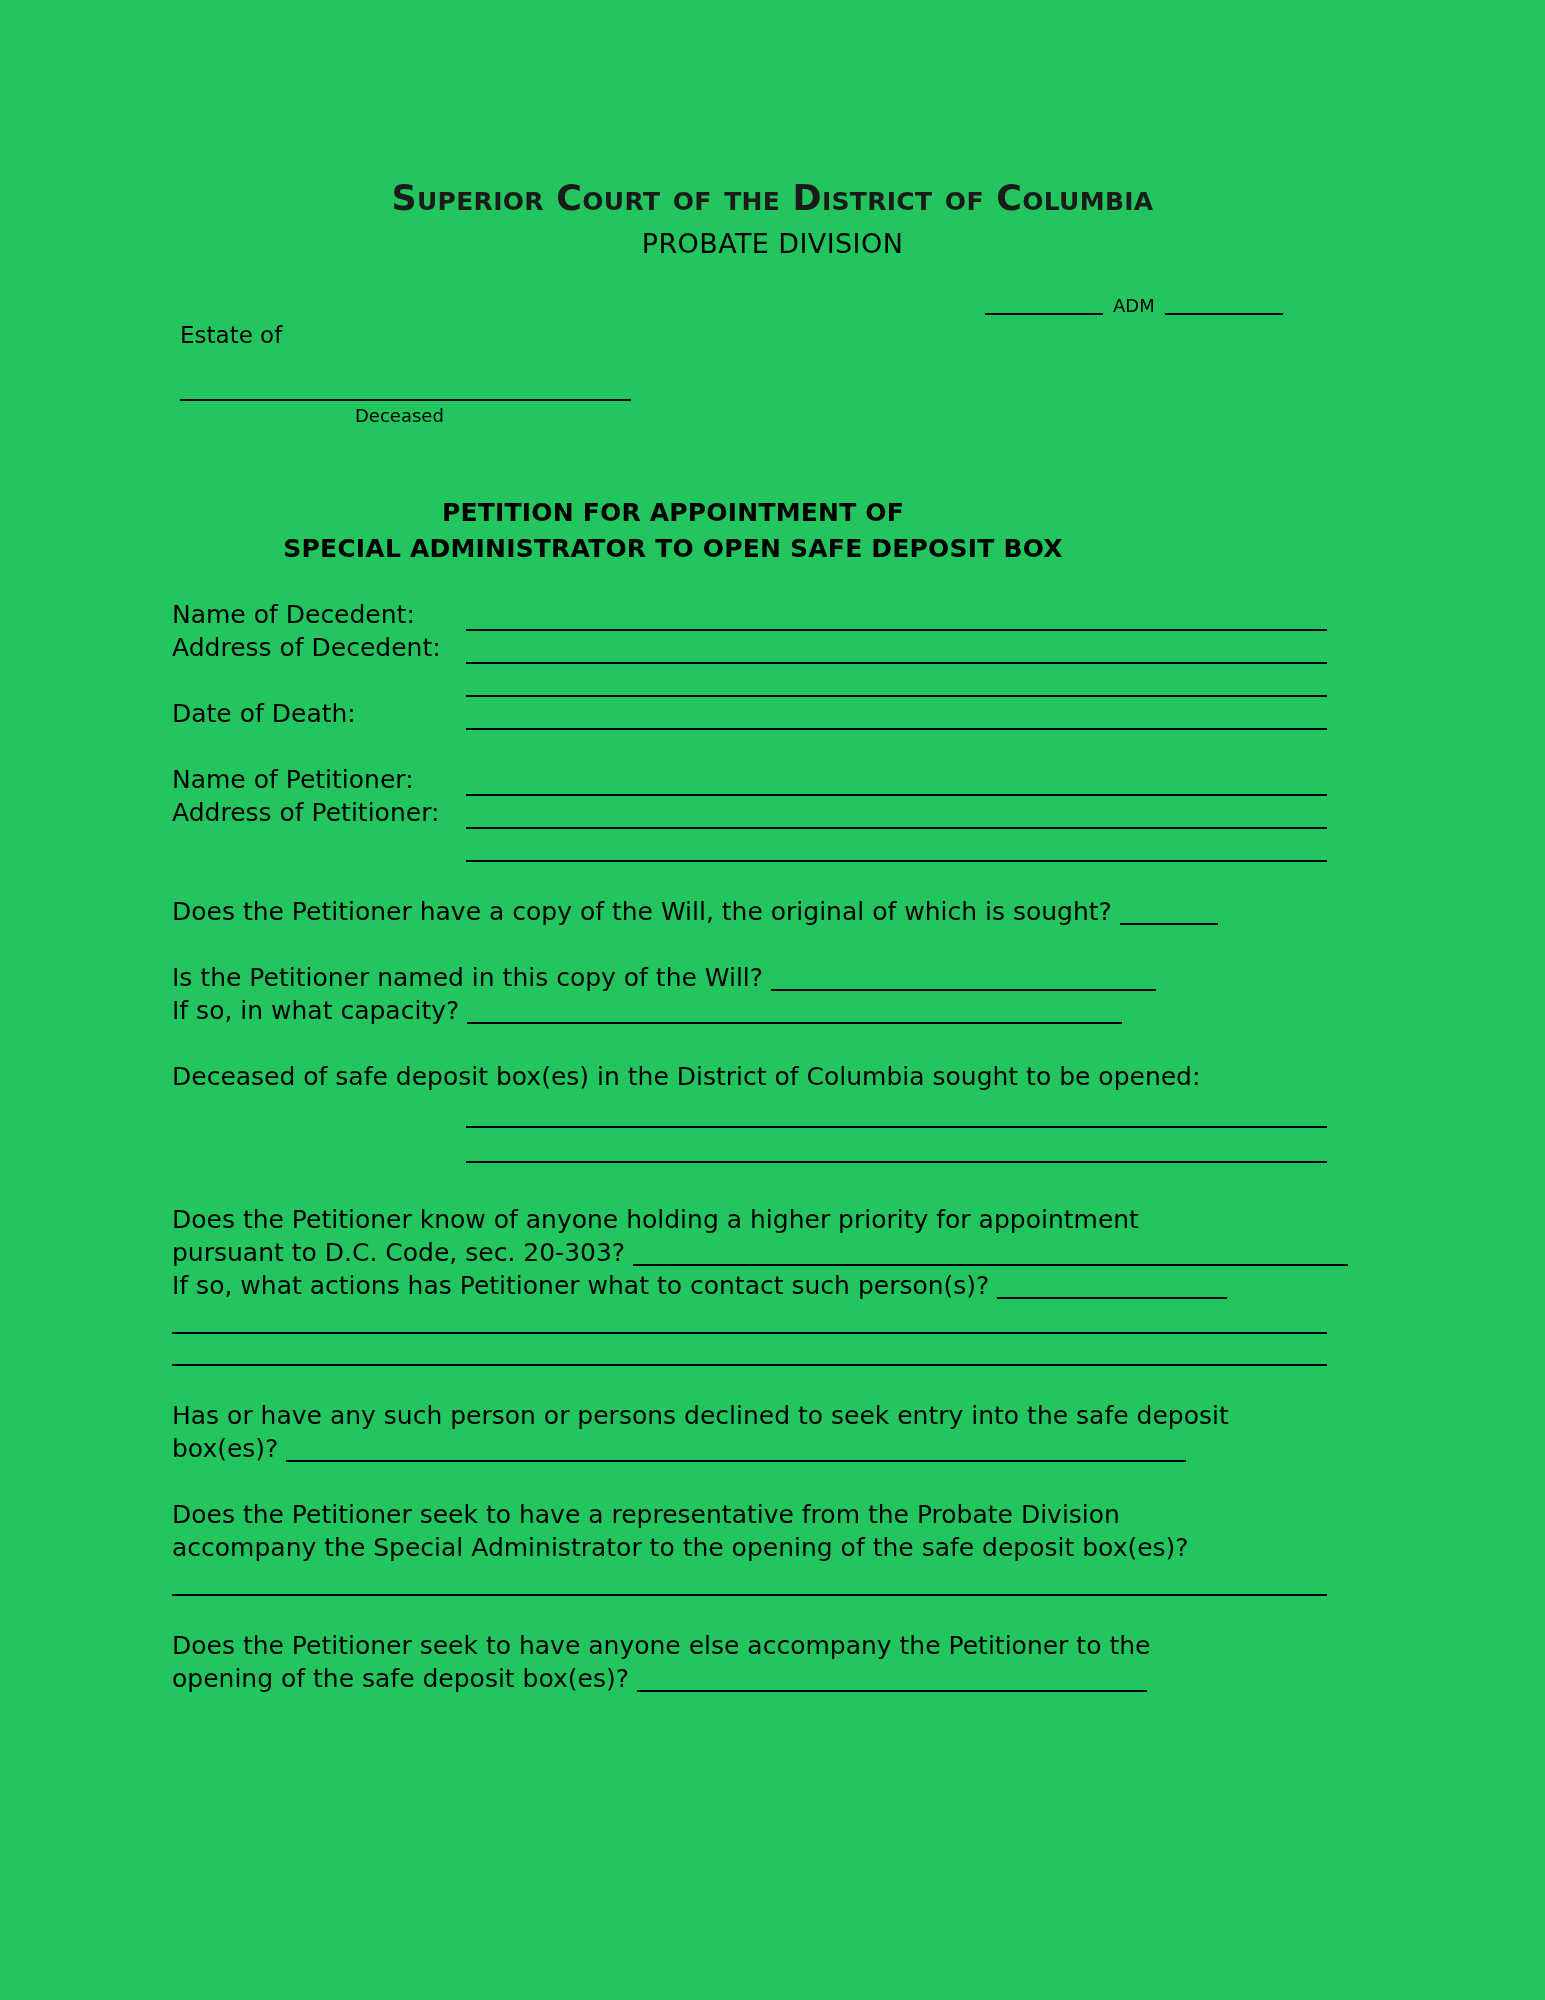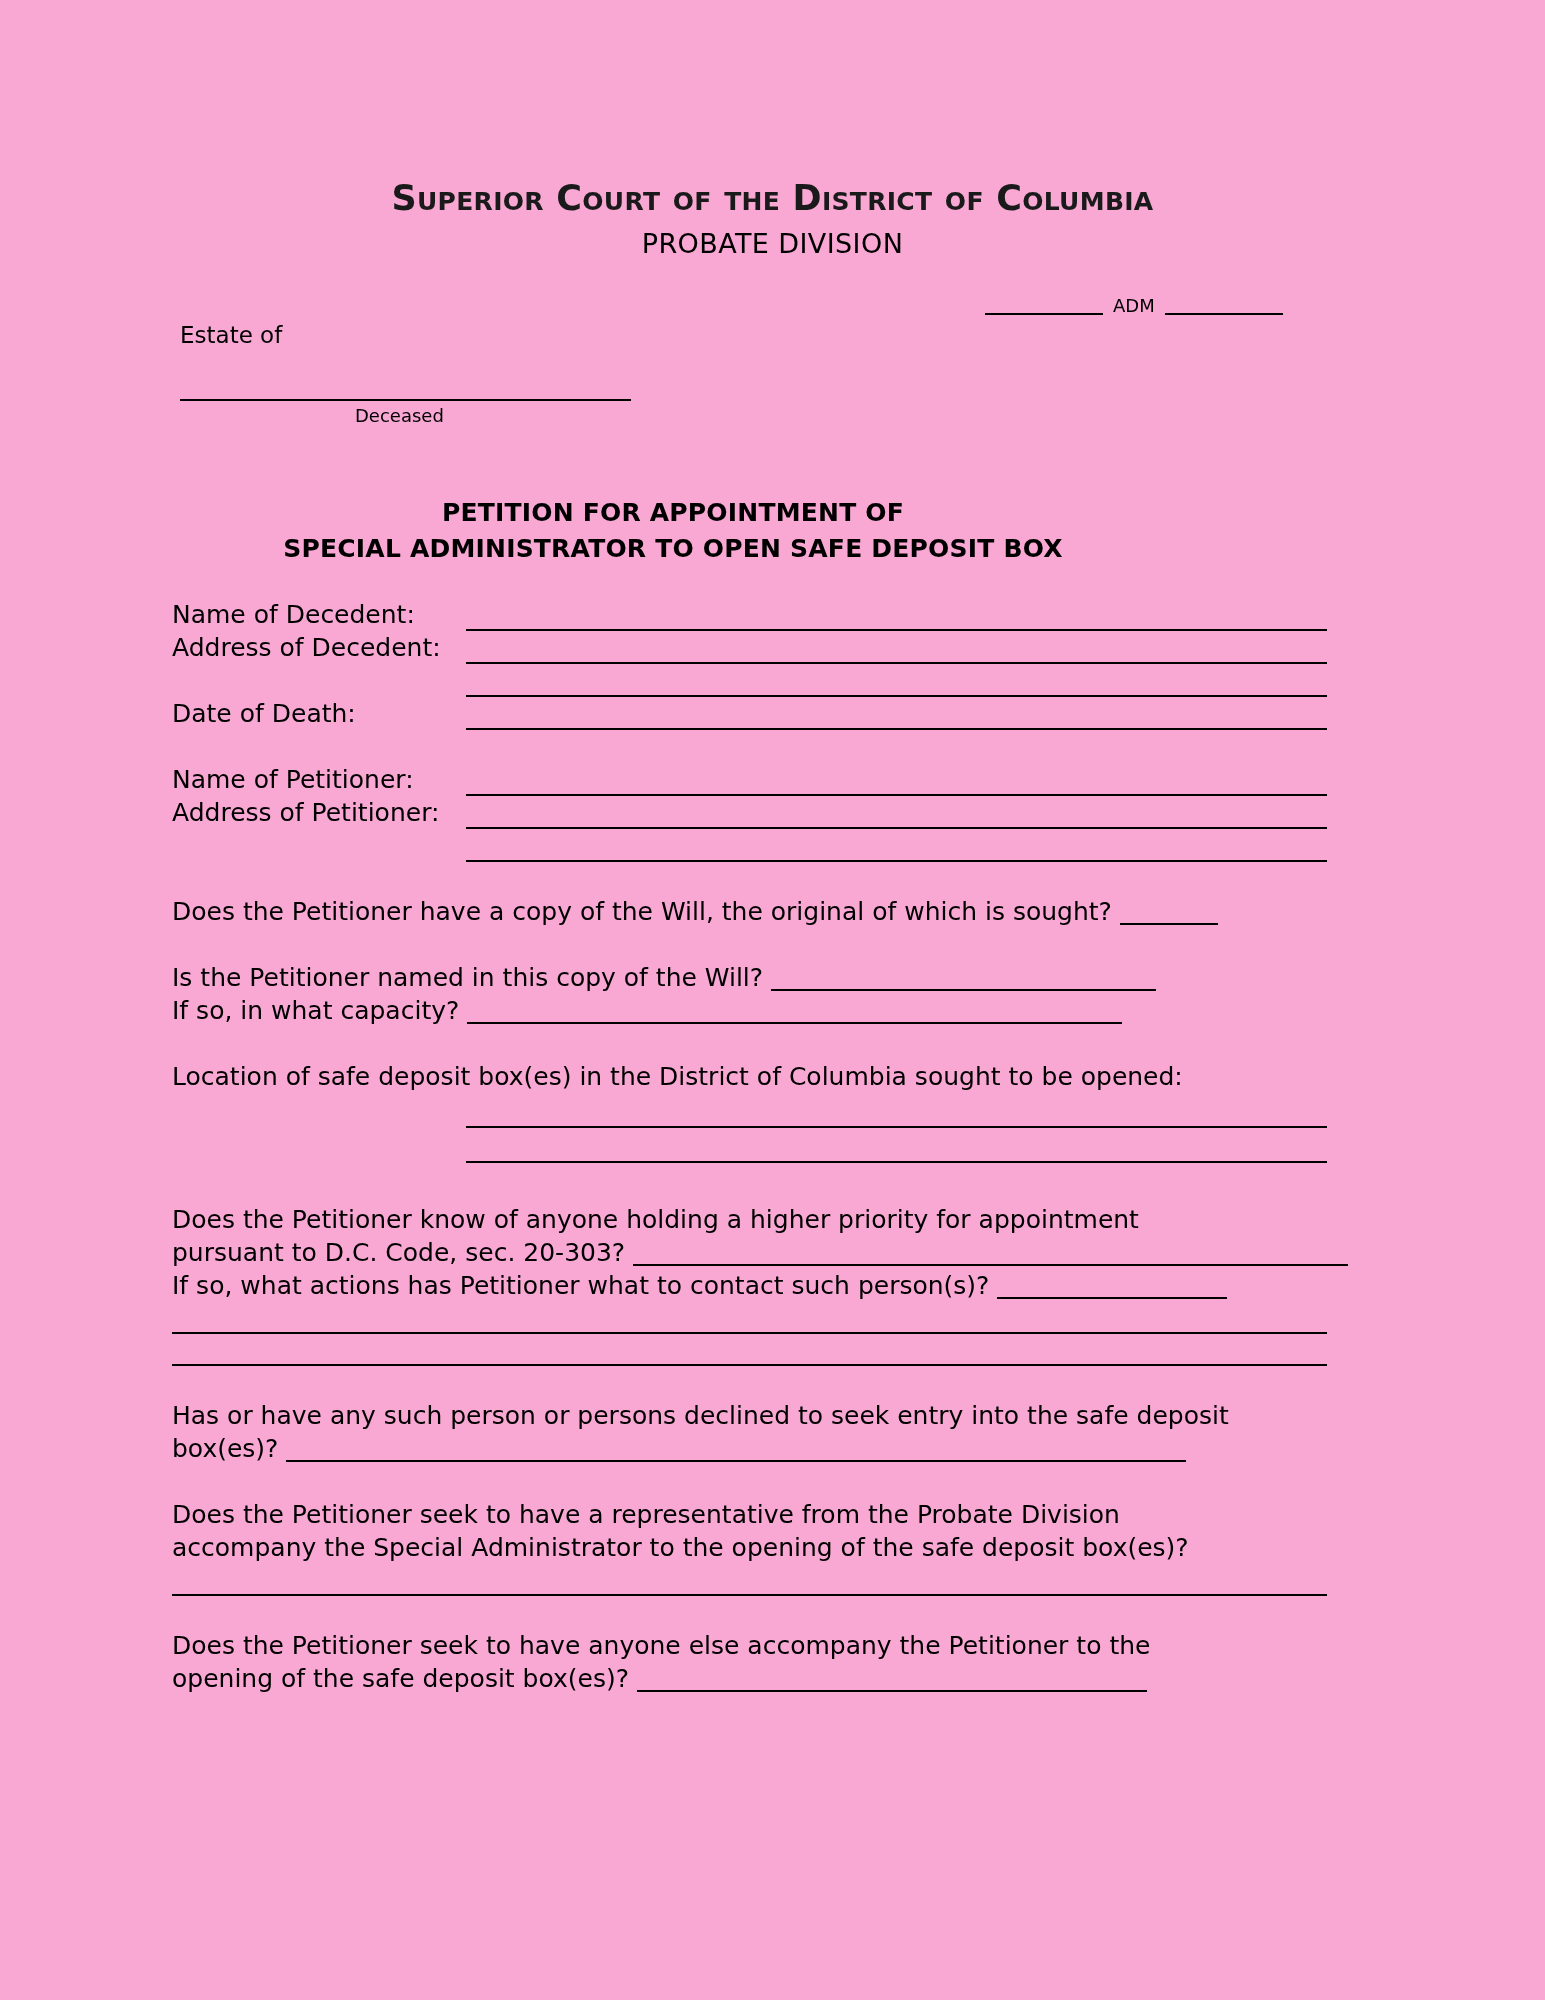--- a/index.html
+++ b/index.html
@@ -14,21 +14,21 @@
     color: #000000;
     position: relative;
     overflow: hidden;
   }
 
   .page {
     position: absolute;
     left: 0; top: 0;
     width: 1545px;
     height: 2000px;
-    background: #f9a8d4;
+    background: #22c55e;
   }
 
   
   .court-title {
     position: absolute;
     left: 0;
     top: 178px;
     width: 1545px;
     text-align: center;
     font-weight: bold;
@@ -231,21 +231,21 @@
       <span class="inline-line ln-named"></span>
     </div>
     <div class="para">
       <span>If so, in what capacity?</span>
       <span class="inline-line ln-capacity"></span>
     </div>
 
     <div class="gap-md"></div>
 
     <div class="para">
-      <span>Location of safe deposit box(es) in the District of Columbia sought to be opened:</span>
+      <span>Deceased of safe deposit box(es) in the District of Columbia sought to be opened:</span>
     </div>
     <div class="right-lines">
       <div class="right-line"></div>
       <div class="right-line"></div>
     </div>
 
     <div class="gap-lg"></div>
 
     <div class="para">Does the Petitioner know of anyone holding a higher priority for appointment</div>
     <div class="para nowrap">

